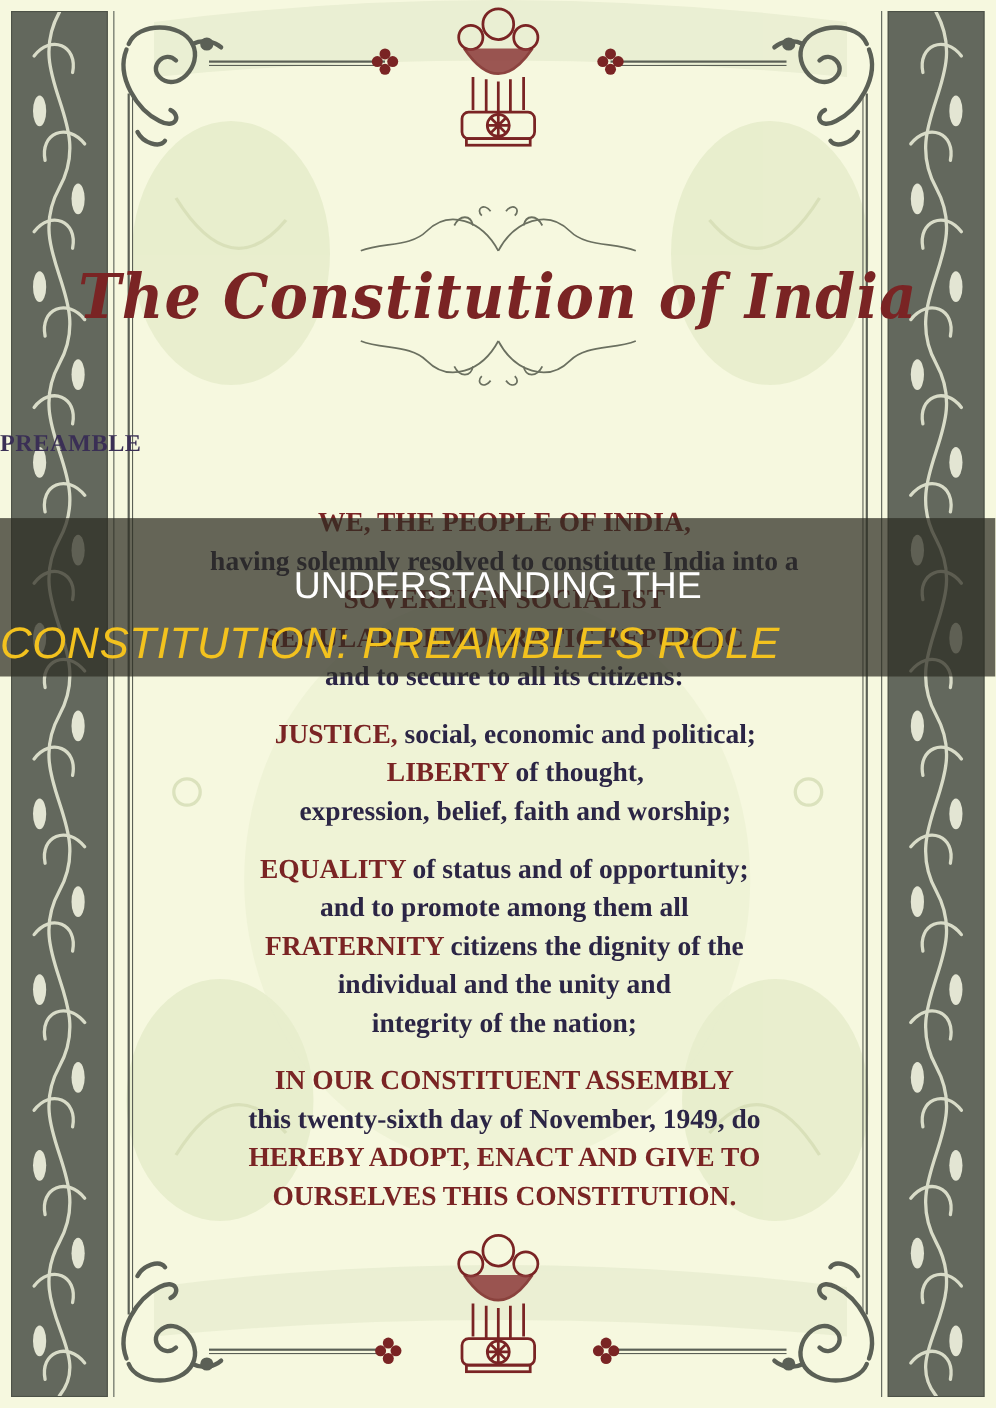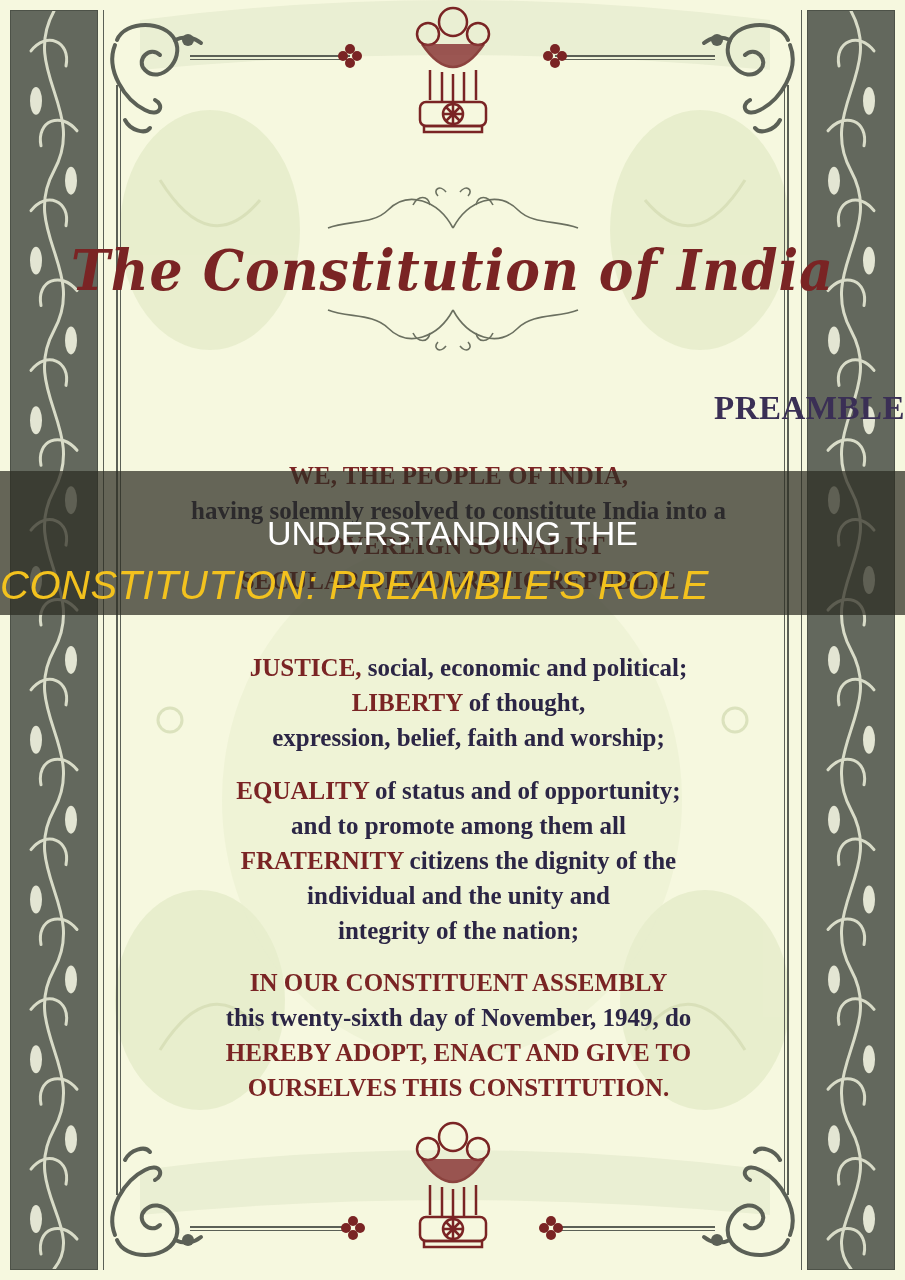--- a/index.html
+++ b/index.html
@@ -12,21 +12,21 @@
   .side-outline { position:absolute; top:10px; bottom:10px; width:1px; background:#5b6056; }
   .frame-line { position:absolute; background:#5b6056; }
   .corner { position:absolute; width:100px; height:130px; }
   .watermark { position:absolute; inset:0; pointer-events:none; }
   .emblem { position:absolute; width:90px; height:140px; left:50%; transform:translateX(-50%); }
   .emblem.top { top:0px; }
   .emblem.bottom { top:1115px; }
   .flower { position:absolute; width:26px; height:26px; }
   .ornament { position:absolute; left:50%; transform:translateX(-50%); width:270px; height:52px; }
   .title { position:absolute; left:0; right:0; top:240px; text-align:center; font-family:"DejaVu Serif", serif; font-weight:bold; font-size:52px; color:#7a2424; letter-spacing:1px; font-style:italic; transform:scaleY(1.08); }
-  .heading { position:absolute; left:0; right:0; top:390px; text-align:right; font-size:33px; font-weight:bold; color:#3a2f55; letter-spacing:0.5px; }
+  .heading { position:absolute; left:0; right:0; top:390px; text-align:left; font-size:22px; font-weight:bold; color:#3a2f55; letter-spacing:0.5px; }
   .body-text { position:absolute; left:0; right:0; text-align:center; font-weight:bold; color:#2b2545; font-size:25px; line-height:35px; }
   .em { color:#7a2424; }
   .line { display:block; white-space:nowrap;margin-left:12px; }
   .overlay { position:absolute; left:0; right:0; top:471px; height:144px; background:rgba(45,45,35,0.72); }
   .overlay .l1 { position:absolute; left:0; right:0; top:43px; text-align:center; font-family:"Liberation Sans", sans-serif; font-size:34px; color:#ffffff; letter-spacing:0px; }
   .overlay .l2 { position:absolute; left:0; right:0; top:92px; text-align:left; font-family:"Liberation Sans", sans-serif; font-size:40px; color:#f3c21e; letter-spacing:0.5px;font-style:italic; }
 </style>
 </head>
 <body>
 
@@ -268,20 +268,21 @@
   </svg>
 
   <div class="title">The Constitution of India</div>
   <div class="heading">PREAMBLE</div>
 
   <div class="body-text" style="top:458px;">
     <span class="line em">WE, THE PEOPLE OF INDIA,</span>
     <span class="line">having solemnly resolved to constitute India into a</span>
     <span class="line em">SOVEREIGN SOCIALIST</span>
     <span class="line em">SECULAR DEMOCRATIC REPUBLIC</span>
+    <span class="line">and to secure to all its citizens:</span>
   </div>
 
   <div class="body-text" style="top:650px;padding-left:20px;">
     <span class="line"><span class="em">JUSTICE,</span><span> social, economic and political;</span></span>
     <span class="line"><span class="em">LIBERTY</span><span> of thought,</span></span>
     <span class="line">expression, belief, faith and worship;</span>
   </div>
 
   <div class="body-text" style="top:773px;">
     <span class="line"><span class="em">EQUALITY</span><span> of status and of opportunity;</span></span>

